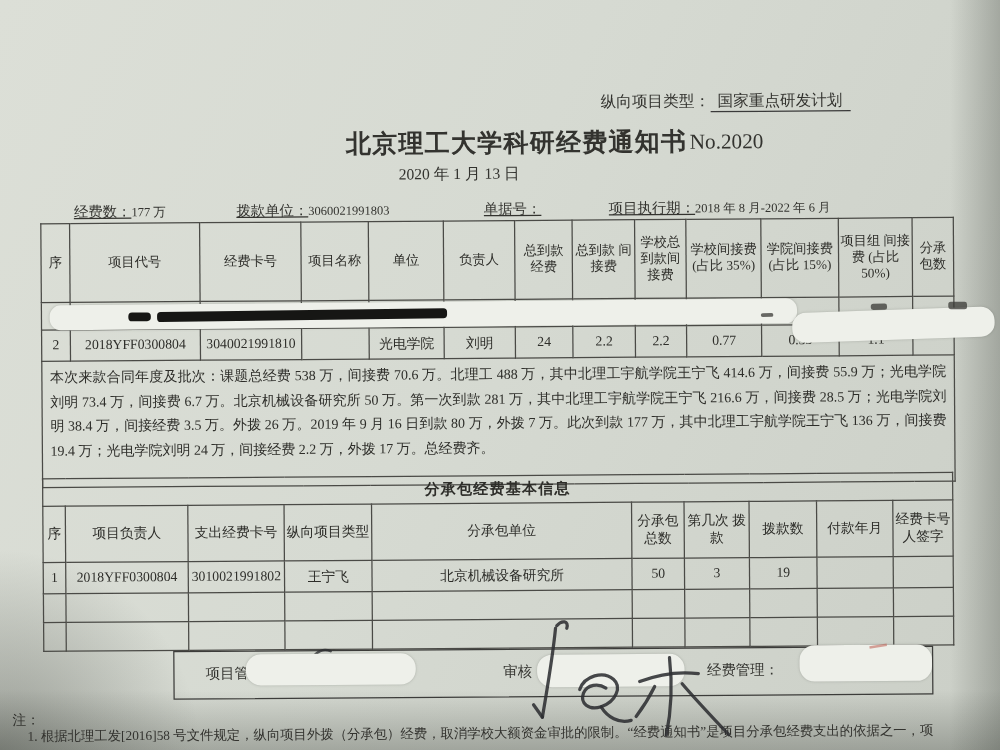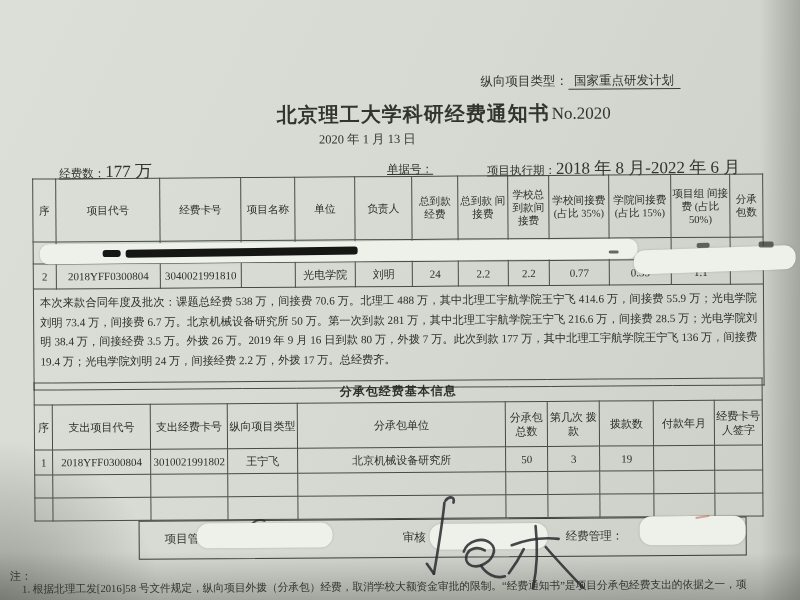--- a/index.html
+++ b/index.html
@@ -9,21 +9,21 @@
       radial-gradient(circle at 0% 100%, rgba(50,54,48,.40), rgba(50,54,48,0) 16%),
       linear-gradient(to right, rgba(0,0,0,0) 95%, rgba(60,65,58,.30) 100%),
       linear-gradient(to bottom, rgba(0,0,0,0) 92%, rgba(55,60,53,.32) 100%),
       linear-gradient(115deg,#dcdfd7 0%,#d6dad2 45%,#cbcfc7 100%);
     font-family:"Liberation Serif","DejaVu Serif",serif;
     color:#33332f;
   }
   #doc{position:absolute;left:0;top:0;width:800px;height:600px;transform:rotate(-0.4deg);transform-origin:50% 50%;}
   .abs{position:absolute;}
   .lbl{font-size:11.5px;white-space:nowrap;text-decoration:underline;}
-  .val{font-size:17px;white-space:nowrap;}
+  .val{font-size:10px;white-space:nowrap;}
 
   .proj-type{left:482px;top:74px;font-size:12.5px;white-space:nowrap;}
   .proj-type .uv{border-bottom:1px solid #3a3a3a;padding:0 6px 1px 6px;}
   .doc-title{left:278px;top:101px;font-size:20px;font-weight:bold;letter-spacing:1px;white-space:nowrap;}
   .doc-no{left:553px;top:105px;font-size:17px;white-space:nowrap;}
   .doc-date{left:320px;top:131px;font-size:12.5px;white-space:nowrap;}
 
   .info-funds{left:60px;top:158px;}
   .info-payer{left:190px;top:158px;}
   .info-receipt{left:388px;top:158px;}
@@ -89,20 +89,21 @@
 
     <div class="abs proj-type">
       <span>纵向项目类型：</span><span class="uv">国家重点研发计划</span>
     </div>
 
     <div class="abs doc-title">北京理工大学科研经费通知书</div>
     <div class="abs doc-no">No.2020</div>
     <div class="abs doc-date">2020 年 1 月 13 日</div>
 
     <div class="abs info-funds"><span class="lbl">经费数：</span><span class="val">177 万</span></div>
+    <div class="abs info-payer"><span class="lbl">拨款单位：</span><span class="val">3060021991803</span></div>
     <div class="abs info-receipt"><span class="lbl">单据号：</span><span class="val"></span></div>
     <div class="abs info-period"><span class="lbl">项目执行期：</span><span class="val">2018 年 8 月-2022 年 6 月</span></div>
 
     <table class="tbl main abs">
       <colgroup>
         <col style="width:23px">
           <col style="width:104px">
           <col style="width:81px">
           <col style="width:54px">
         <col style="width:60px">
@@ -179,21 +180,21 @@
           <col style="width:54px">
         <col style="width:61px">
           <col style="width:48px">
       </colgroup>
       <tbody>
           <tr>
         <td class="ttl" colspan="10">分承包经费基本信息</td>
       </tr>
       <tr>
         <th>序</th>
-        <th>支出项目代号</th>
+        <th>项目负责人</th>
         <th>支出经费卡号</th>
         <th>纵向项目类型</th>
         <th>分承包单位</th>
         <th>分承包 总数</th>
         <th>第几次 拨款</th>
         <th>拨款数</th>
         <th>付款年月</th>
         <th>经费卡号 人签字</th>
       </tr>
       <tr>

